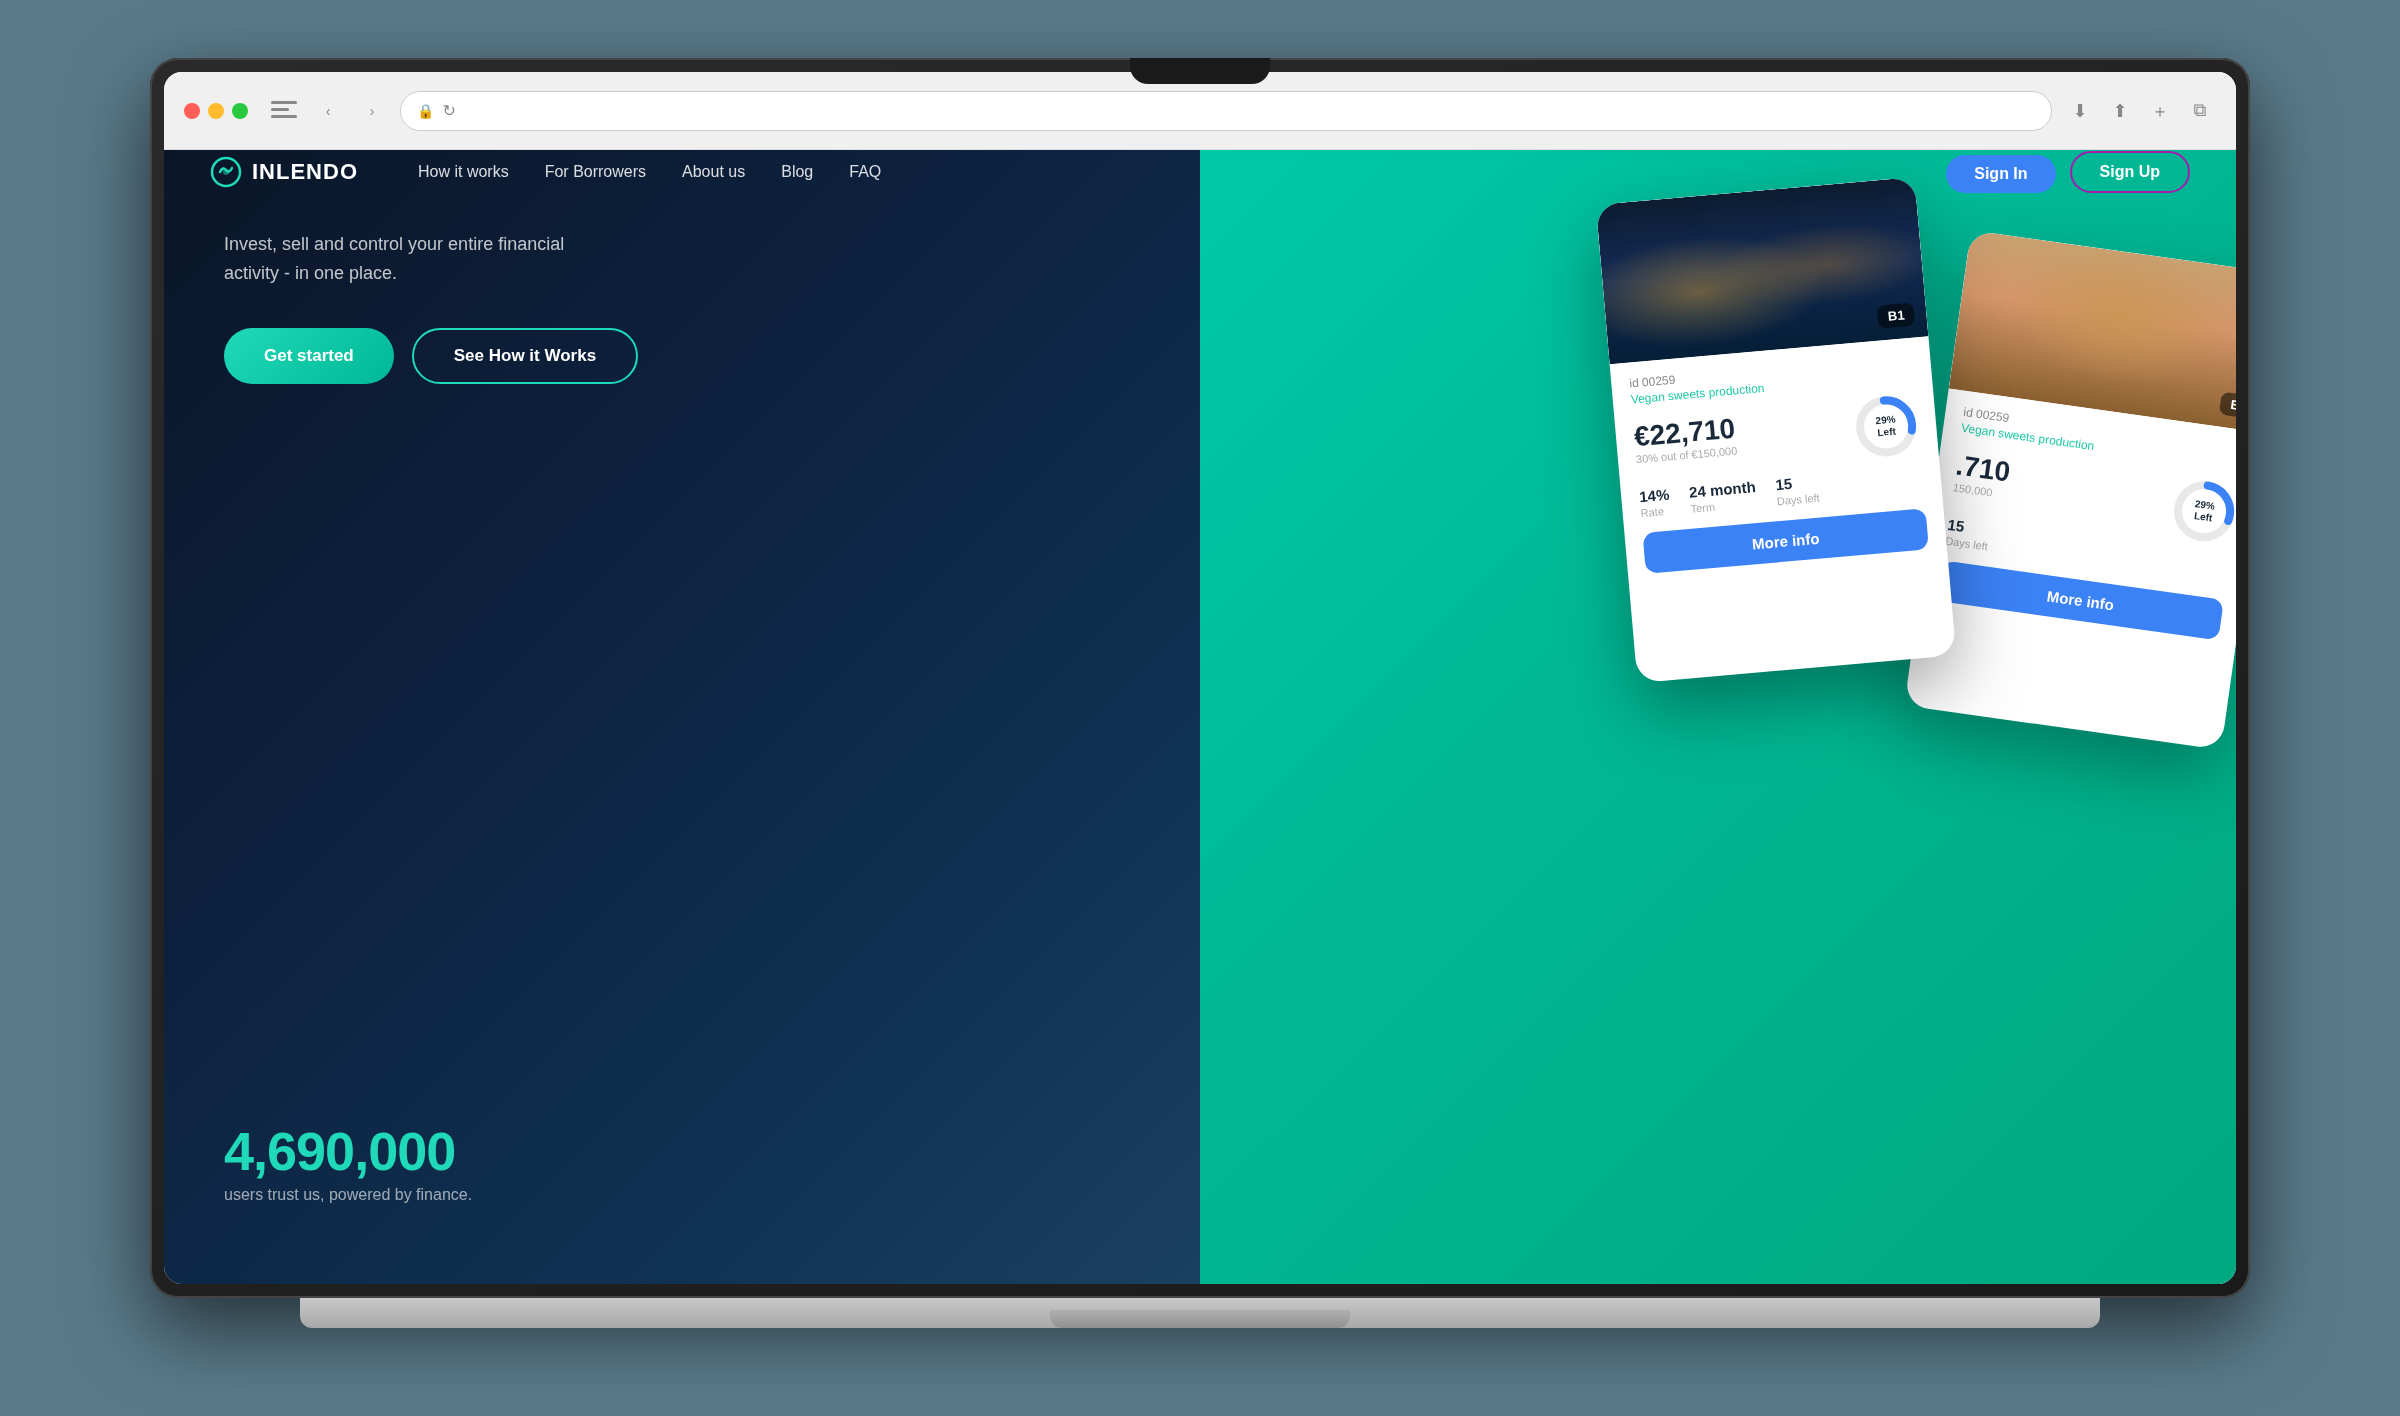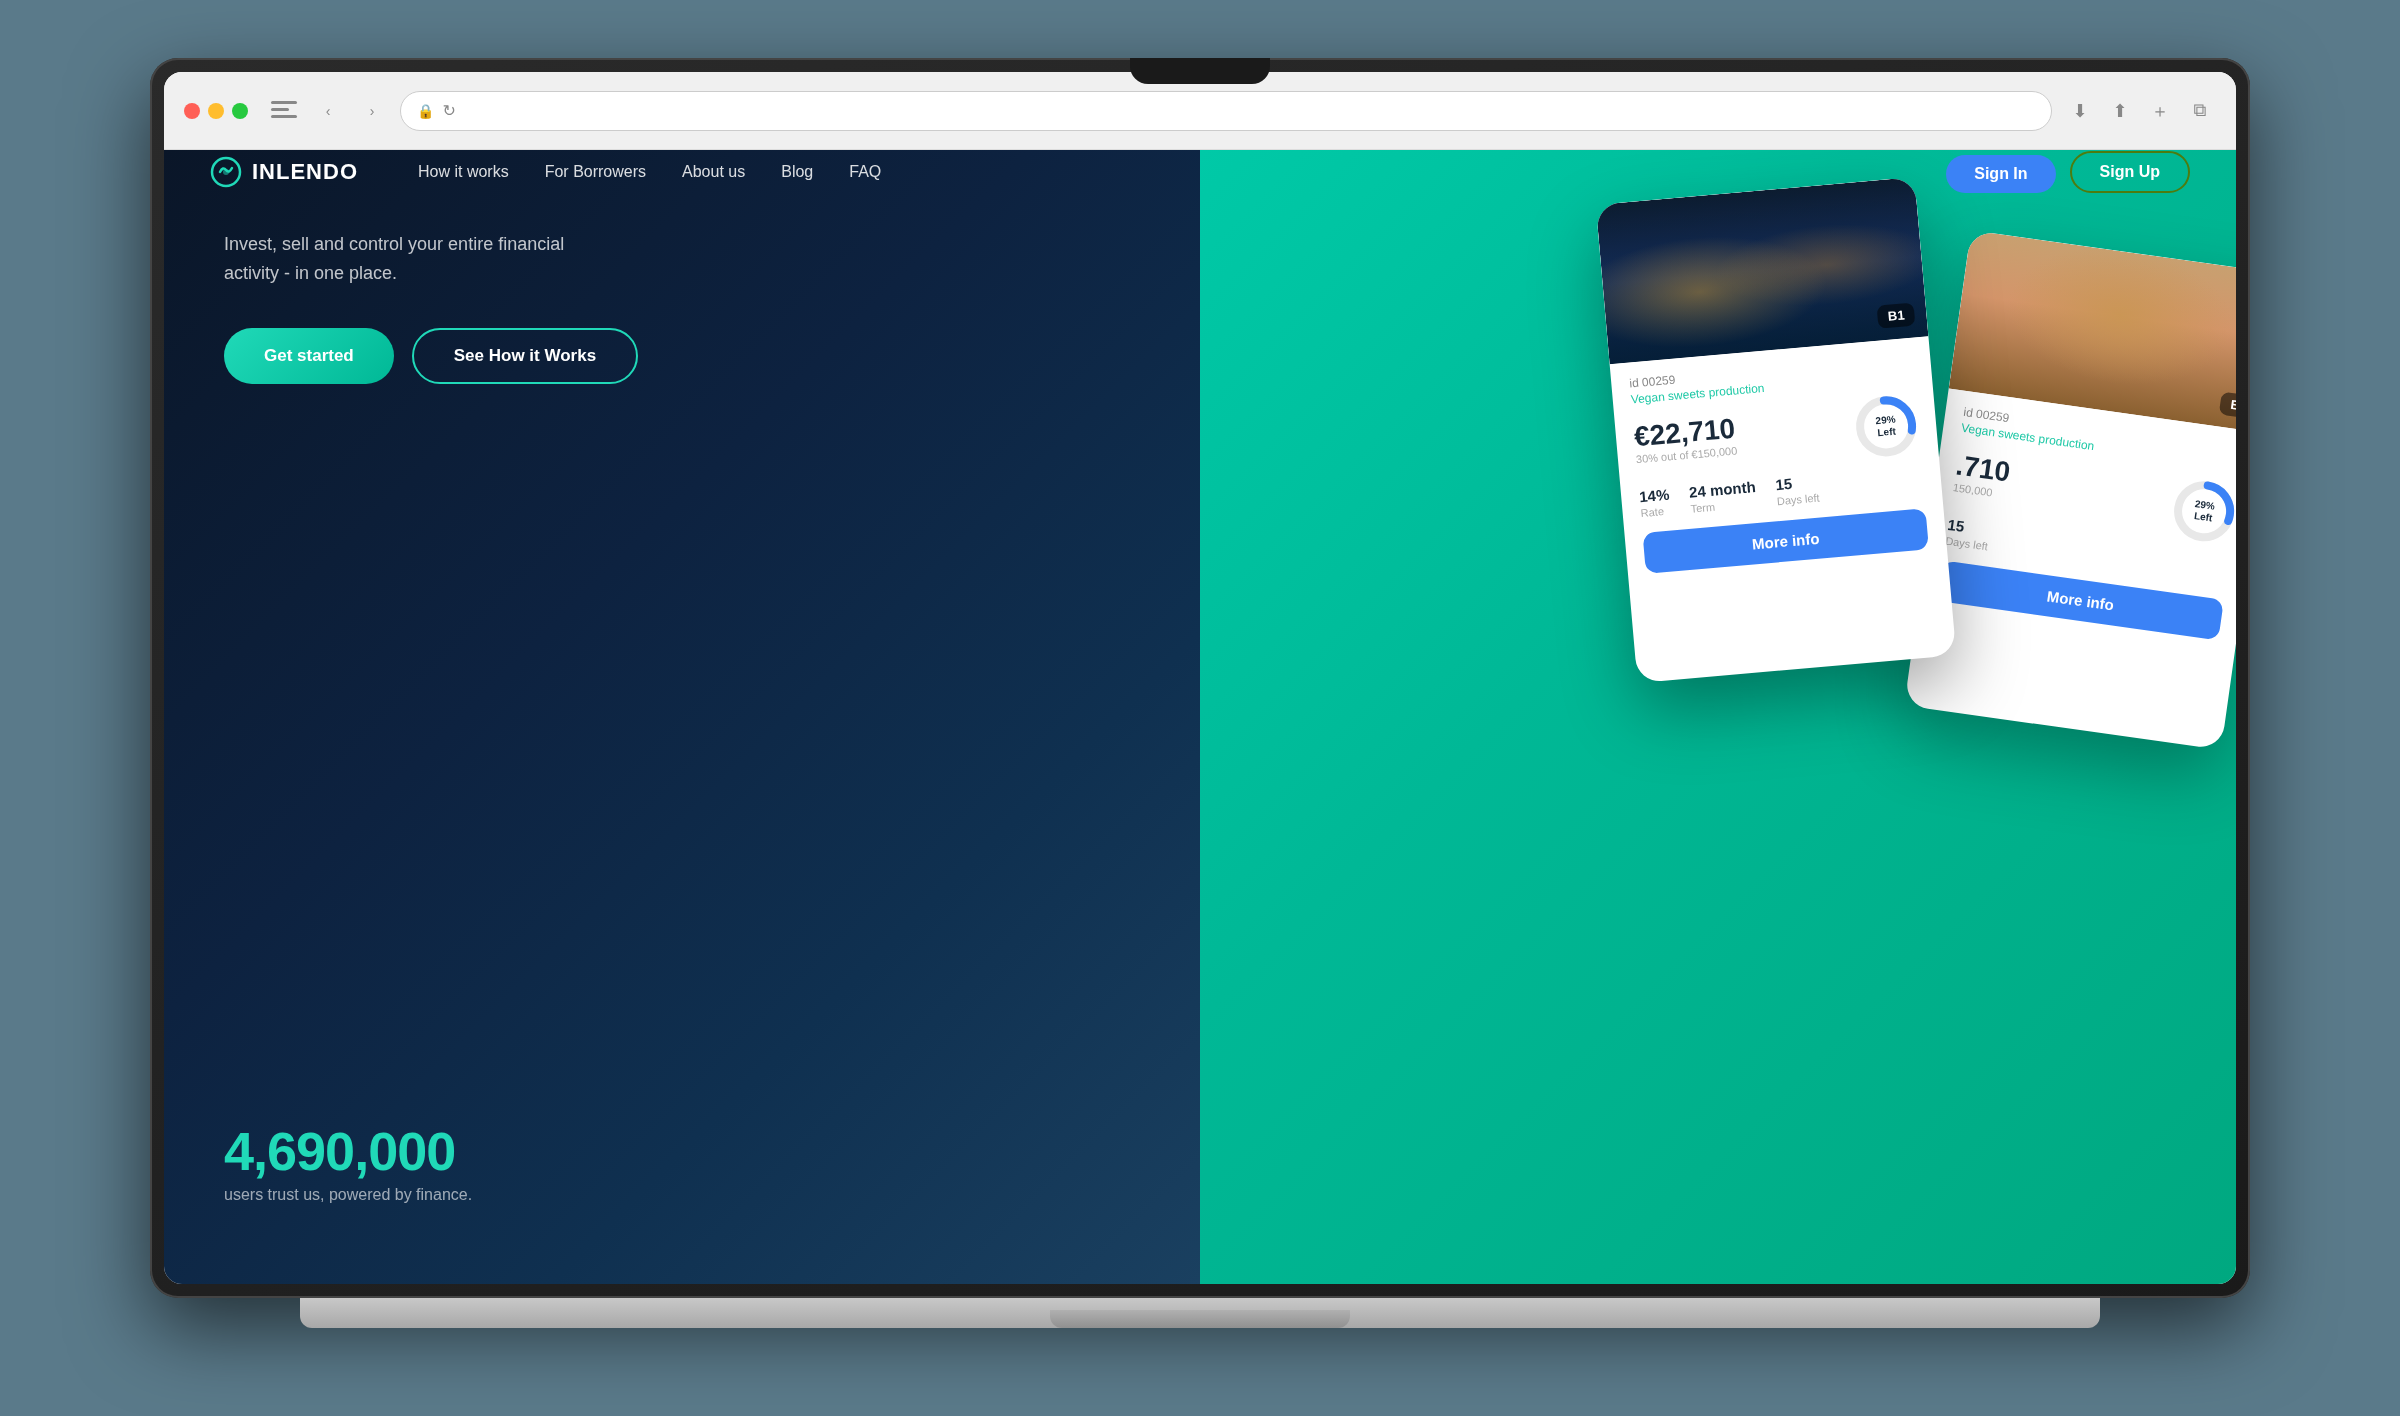--- a/index.html
+++ b/index.html
@@ -196,21 +196,21 @@
       border: none;
       border-radius: 24px;
       padding: 10px 28px;
       font-size: 16px;
       font-weight: 600;
       cursor: pointer;
     }
     .btn-signup {
       background: transparent;
       color: #fff;
-      border: 2px solid #4d7c0f;
+      border: 2px solid #a21caf;
       border-radius: 24px;
       padding: 10px 28px;
       font-size: 16px;
       font-weight: 600;
       cursor: pointer;
     }
 
     
     .hero {
       width: 100%;

